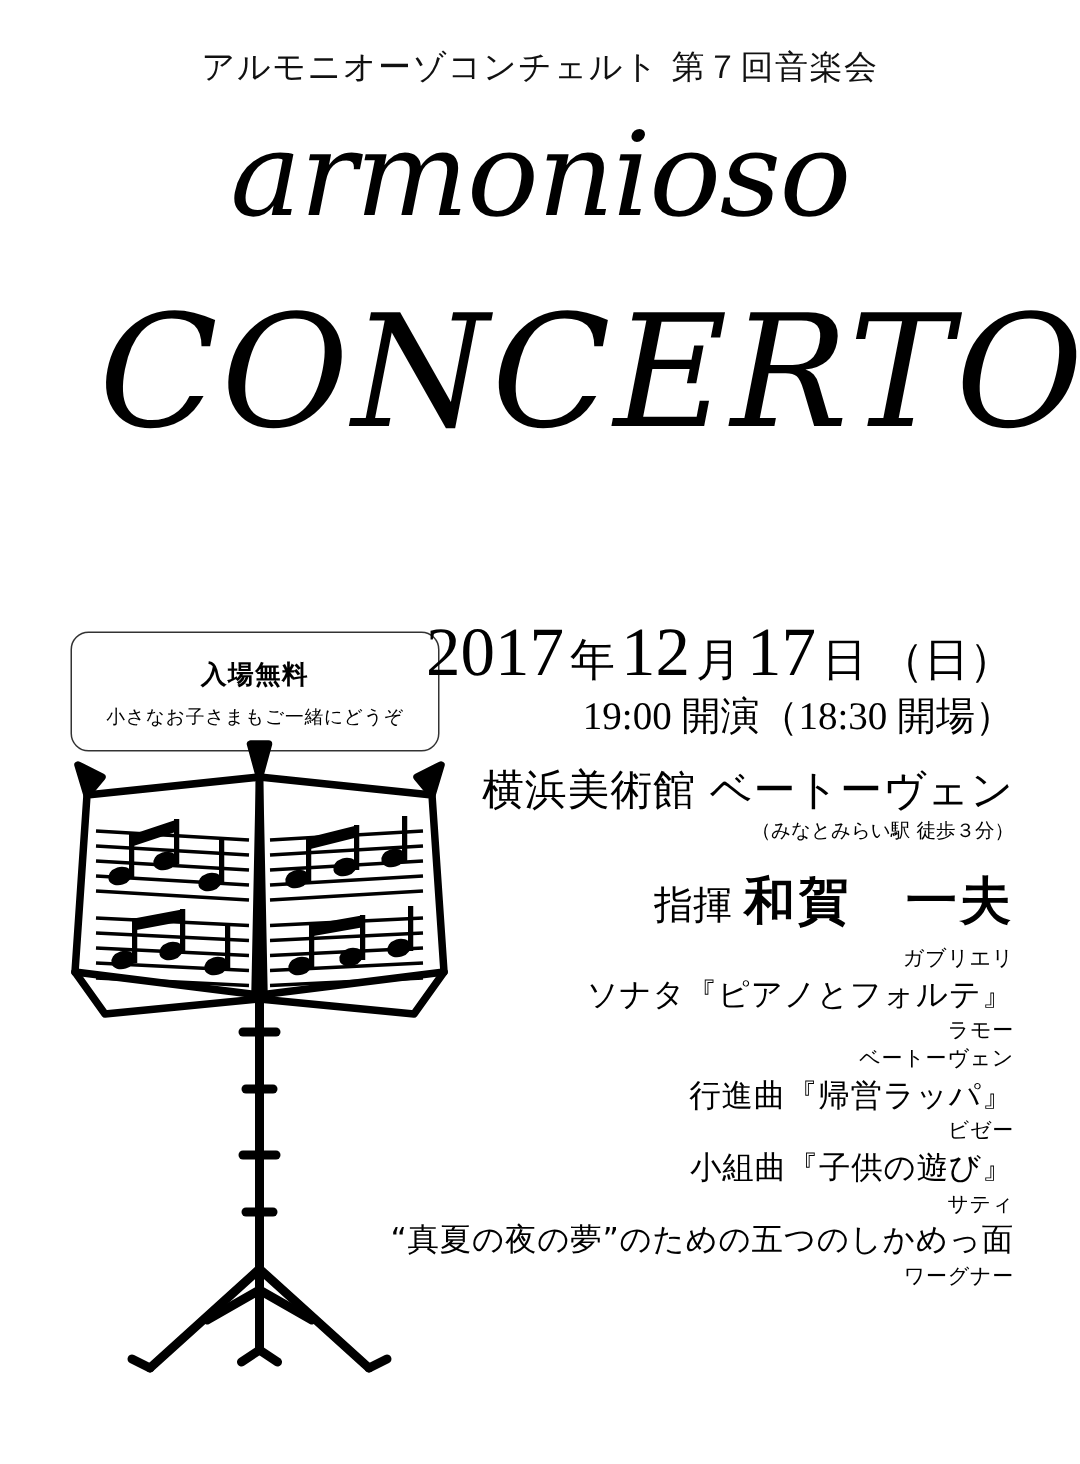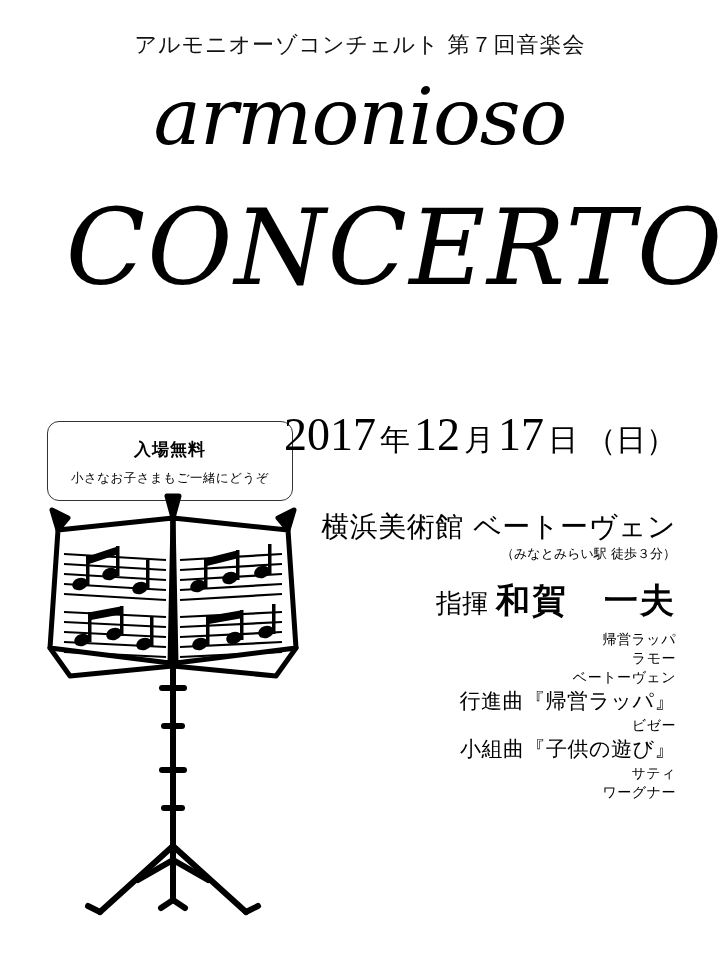--- a/index.html
+++ b/index.html
@@ -202,36 +202,39 @@
 
   <div class="free-box">
     <div class="fb-title">入場無料</div>
     <div class="fb-sub">小さなお子さまもご一緒にどうぞ</div>
   </div>
 
   <div class="date-line">
     <span class="num">2017</span><span class="unit">年</span><span class="num">12</span><span class="unit">月</span><span class="num">17</span><span class="unit">日</span><span class="unit">（日）</span>
   </div>
 
+  <div class="time-line">19:00 開演（18:30 開場）</div>
 
   <div class="venue-line">横浜美術館  ベートーヴェン</div>
   <div class="venue-sub">（みなとみらい駅 徒歩３分）</div>
 
   <div class="conductor-line">
     <span>指揮</span><span class="cname">和賀　一夫</span>
   </div>
 
   <div class="program">
-    <div class="composer">帰営ラッパ</div>
+    <div class="composer">ガブリエリ</div>
+    <div class="piece">ソナタ『ピアノとフォルテ』</div>
     <div class="composer">ラモー</div>
     <div class="composer">ベートーヴェン</div>
     <div class="piece">行進曲『帰営ラッパ』</div>
     <div class="composer">ビゼー</div>
     <div class="piece">小組曲『子供の遊び』</div>
     <div class="composer">サティ</div>
+    <div class="piece">“真夏の夜の夢”のための五つのしかめっ面</div>
     <div class="composer">ワーグナー</div>
   </div>
 
   <div class="stand">
     <svg width="290" height="440" viewBox="0 0 290 440" xmlns="http://www.w3.org/2000/svg">
       <g fill="none" stroke="#000" stroke-width="5" stroke-linejoin="round" stroke-linecap="round">
 
         <path d="M145 30 L142 175 L22 160 L30 42 Z" fill="#ffffff"></path>
 
         <path d="M145 30 L148 175 L268 160 L260 42 Z" fill="#ffffff"></path>

